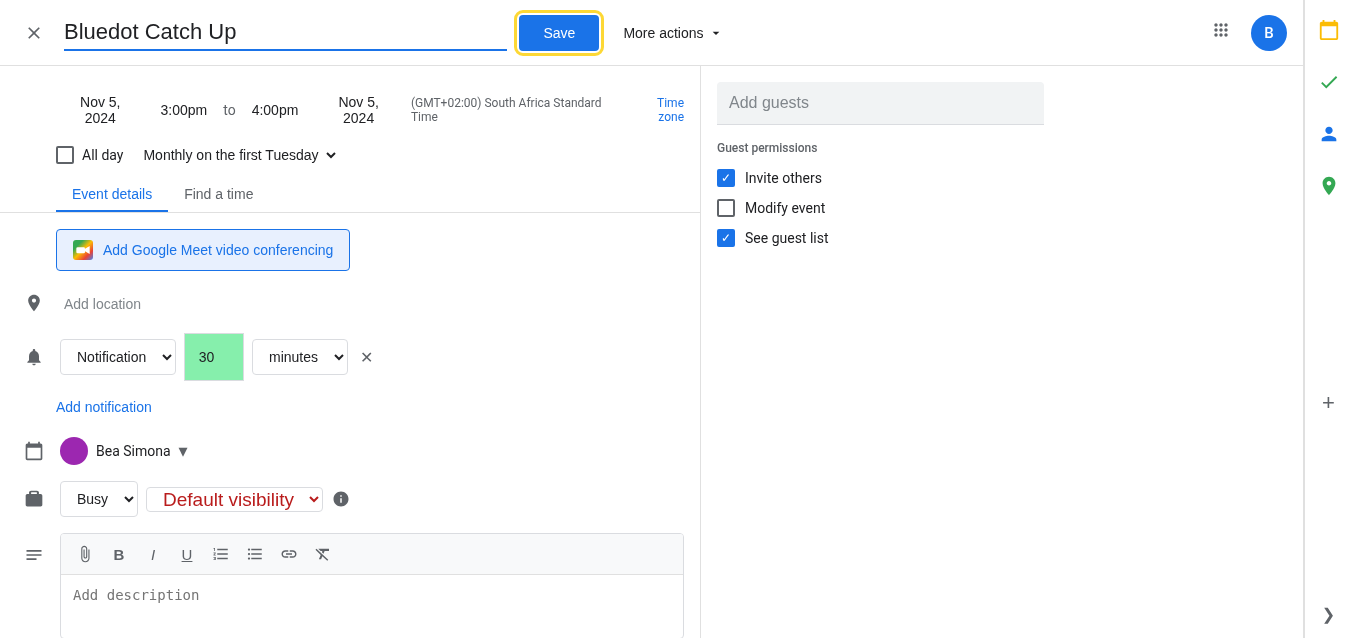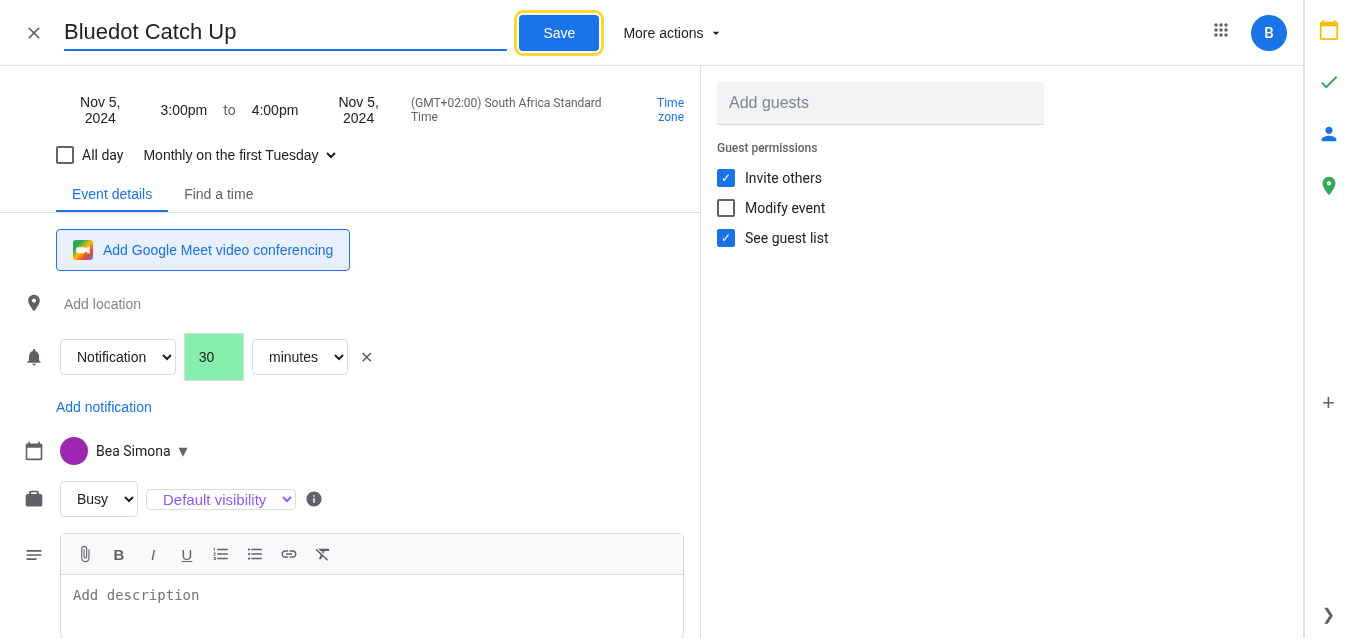--- a/index.html
+++ b/index.html
@@ -320,22 +320,22 @@
       padding: 8px 12px;
       font-size: 14px;
       color: #202124;
       background: #fff;
       cursor: pointer;
     }
     .visibility-select {
       border: 1px solid #dadce0;
       border-radius: 4px;
       padding: 0 12px;
-      font-size: 15px;
-      color: #8b5cf6;
+      font-size: 19px;
+      color: #b91c1c;
       background: #fff;
       cursor: pointer;
     }
     .info-btn {
       width: 20px; height: 20px;
       border: none;
       background: none;
       color: #5f6368;
       cursor: pointer;
       font-size: 16px;

